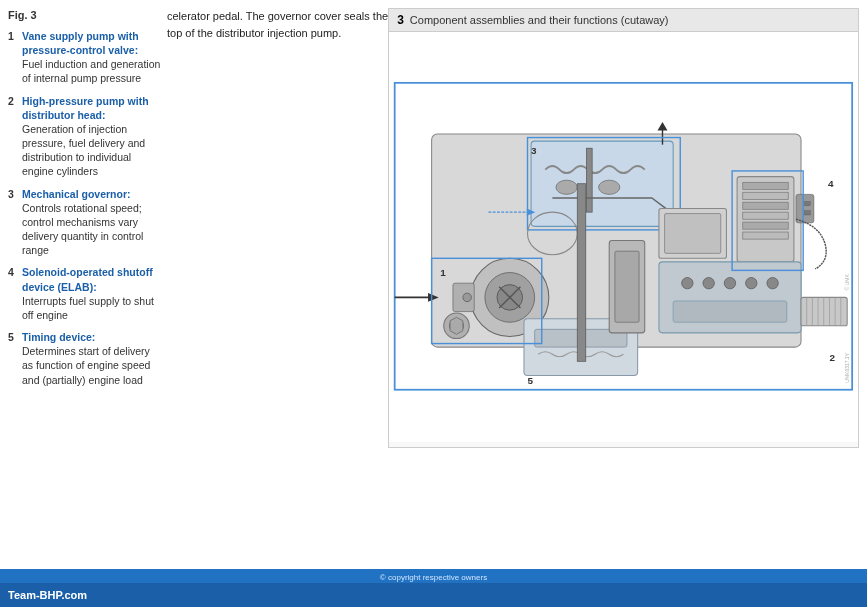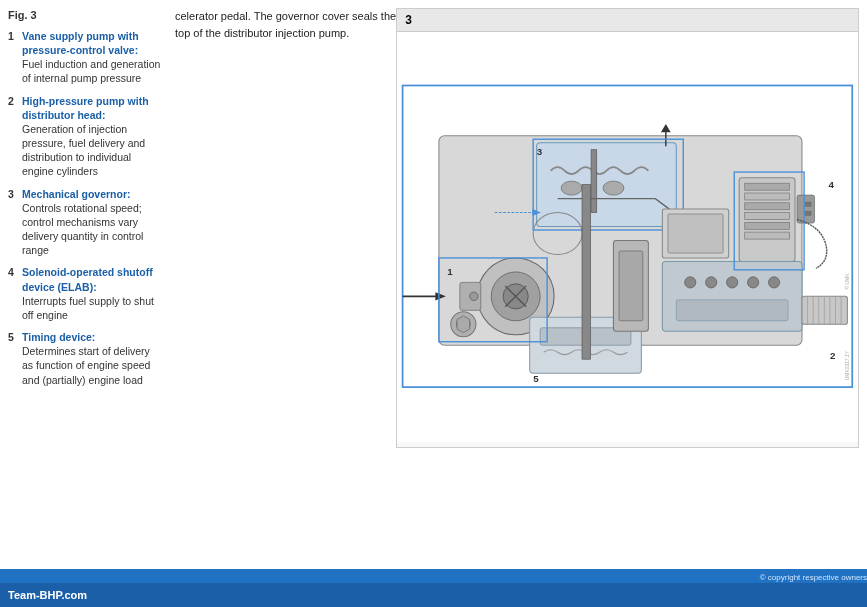--- a/index.html
+++ b/index.html
@@ -11,21 +11,20 @@
       background: #fff;
       overflow: hidden;
       position: relative;
     }
 
     .main-container {
       display: flex;
       width: 867px;
       height: 456px;
       padding: 8px;
-      gap: 8px;
     }
 
     .left-panel {
       width: 155px;
       flex-shrink: 0;
       font-size: 10.5px;
       line-height: 1.35;
       color: #222;
     }
 
@@ -146,21 +145,21 @@
 
     .copyright-bar {
       position: absolute;
       bottom: 22px;
       left: 0;
       right: 0;
       height: 16px;
       background: #2272c3;
       display: flex;
       align-items: center;
-      justify-content: flex-end;
+      justify-content: center;
       z-index: 9;
     }
 
     .copyright-text {
       color: #cce4ff;
       font-size: 8px;
     }
   </style>
 </head>
 <body>
@@ -221,20 +220,21 @@
 
   <div class="right-panel">
     <div class="top-text">
       <span>celerator pedal. The governor cover seals the</span><br>
       <span>top of the distributor injection pump.</span>
     </div>
 
     <div class="diagram-container">
       <div class="diagram-header">
         <span class="diagram-num">3</span>
+        <span class="diagram-title">Component assemblies and their functions (cutaway)</span>
       </div>
 
       <div class="diagram-body">
         
         <svg class="diagram-svg" viewBox="0 0 660 450" xmlns="http://www.w3.org/2000/svg">
 
           <rect width="660" height="450" fill="#ffffff"></rect>
 
           <rect x="8" y="8" width="644" height="432" fill="none" stroke="#4a90d9" stroke-width="2.5"></rect>
 

